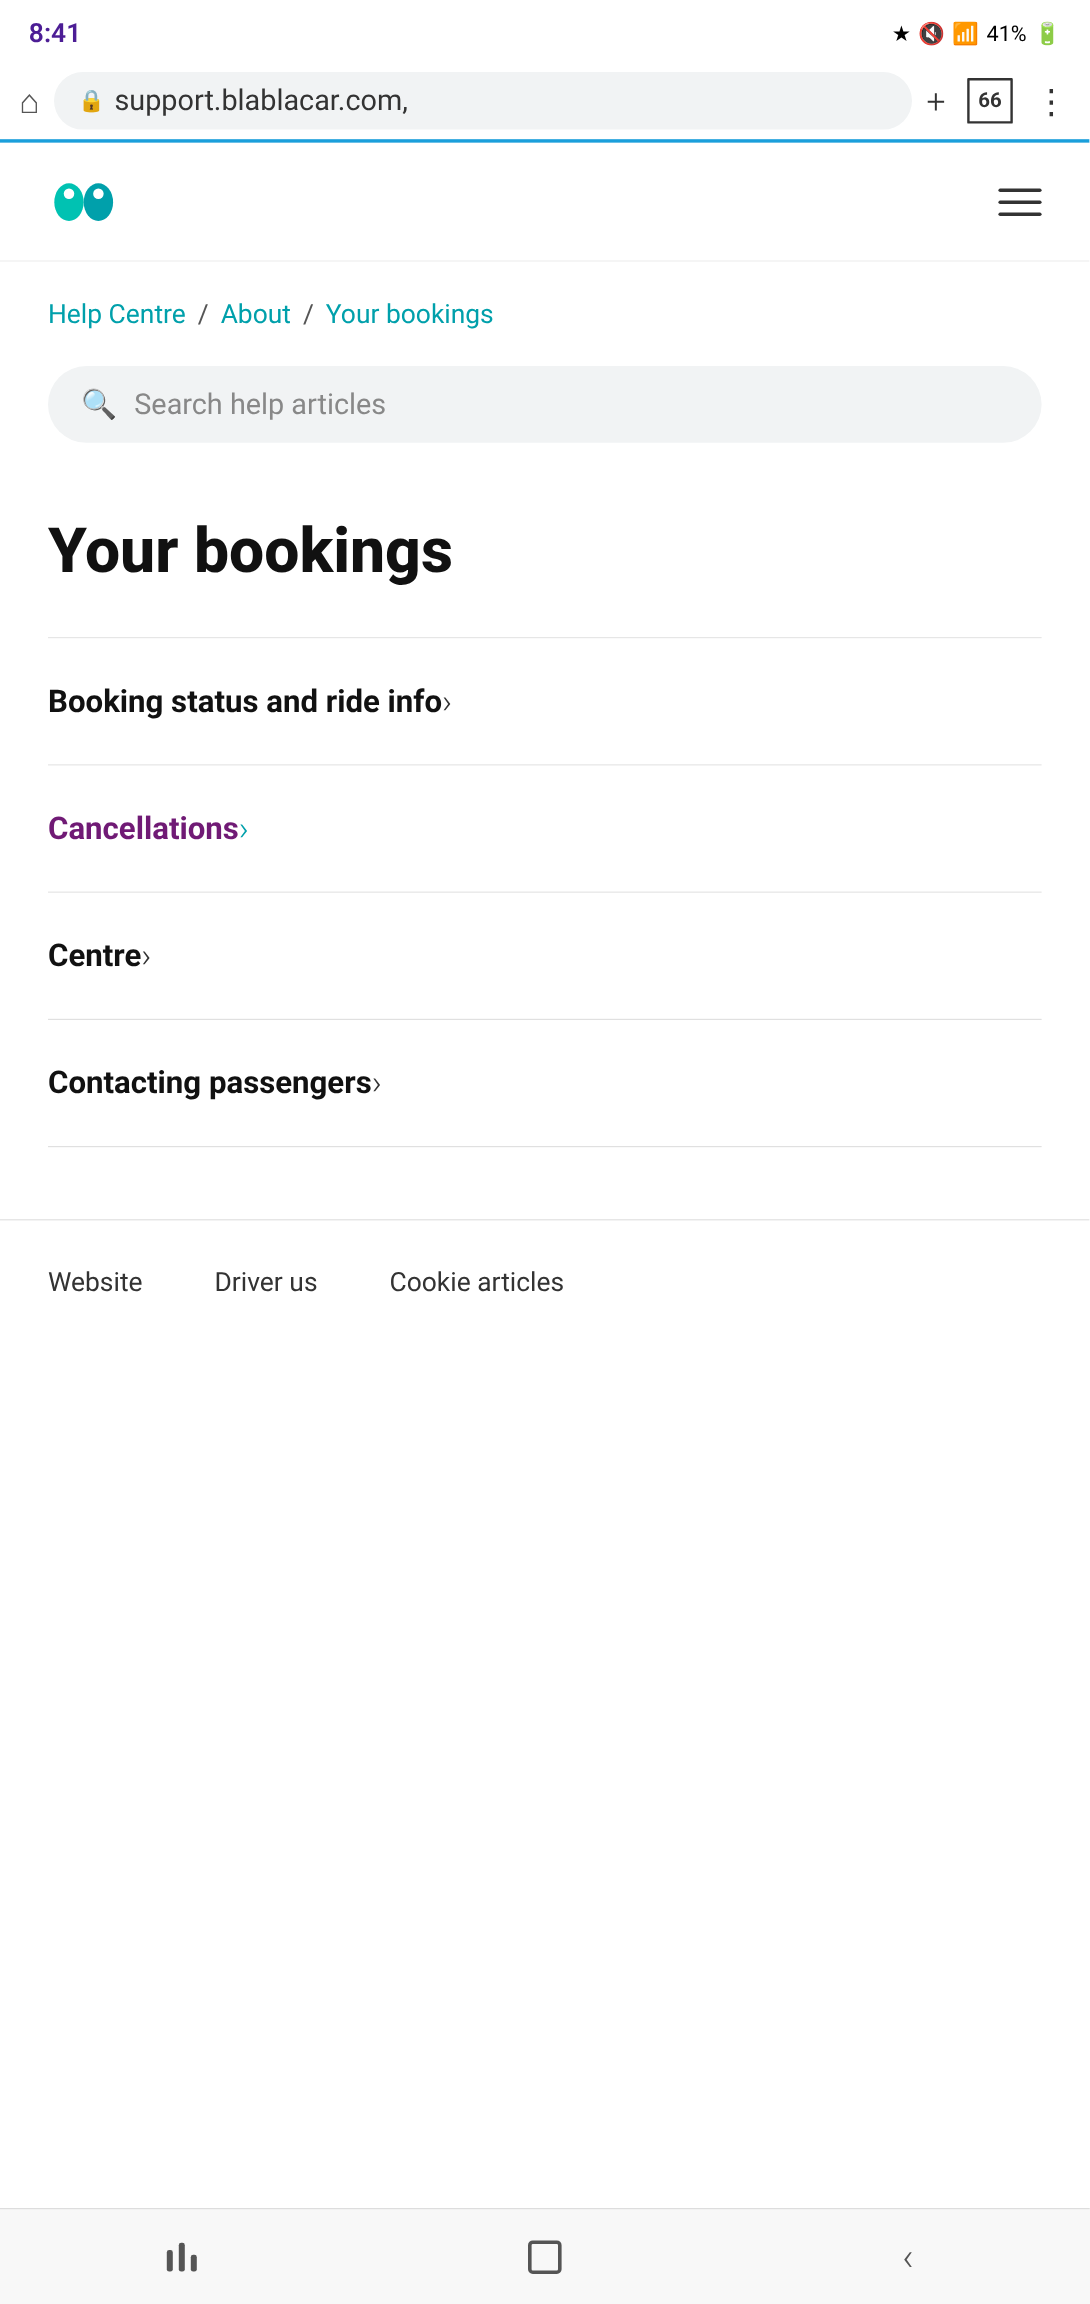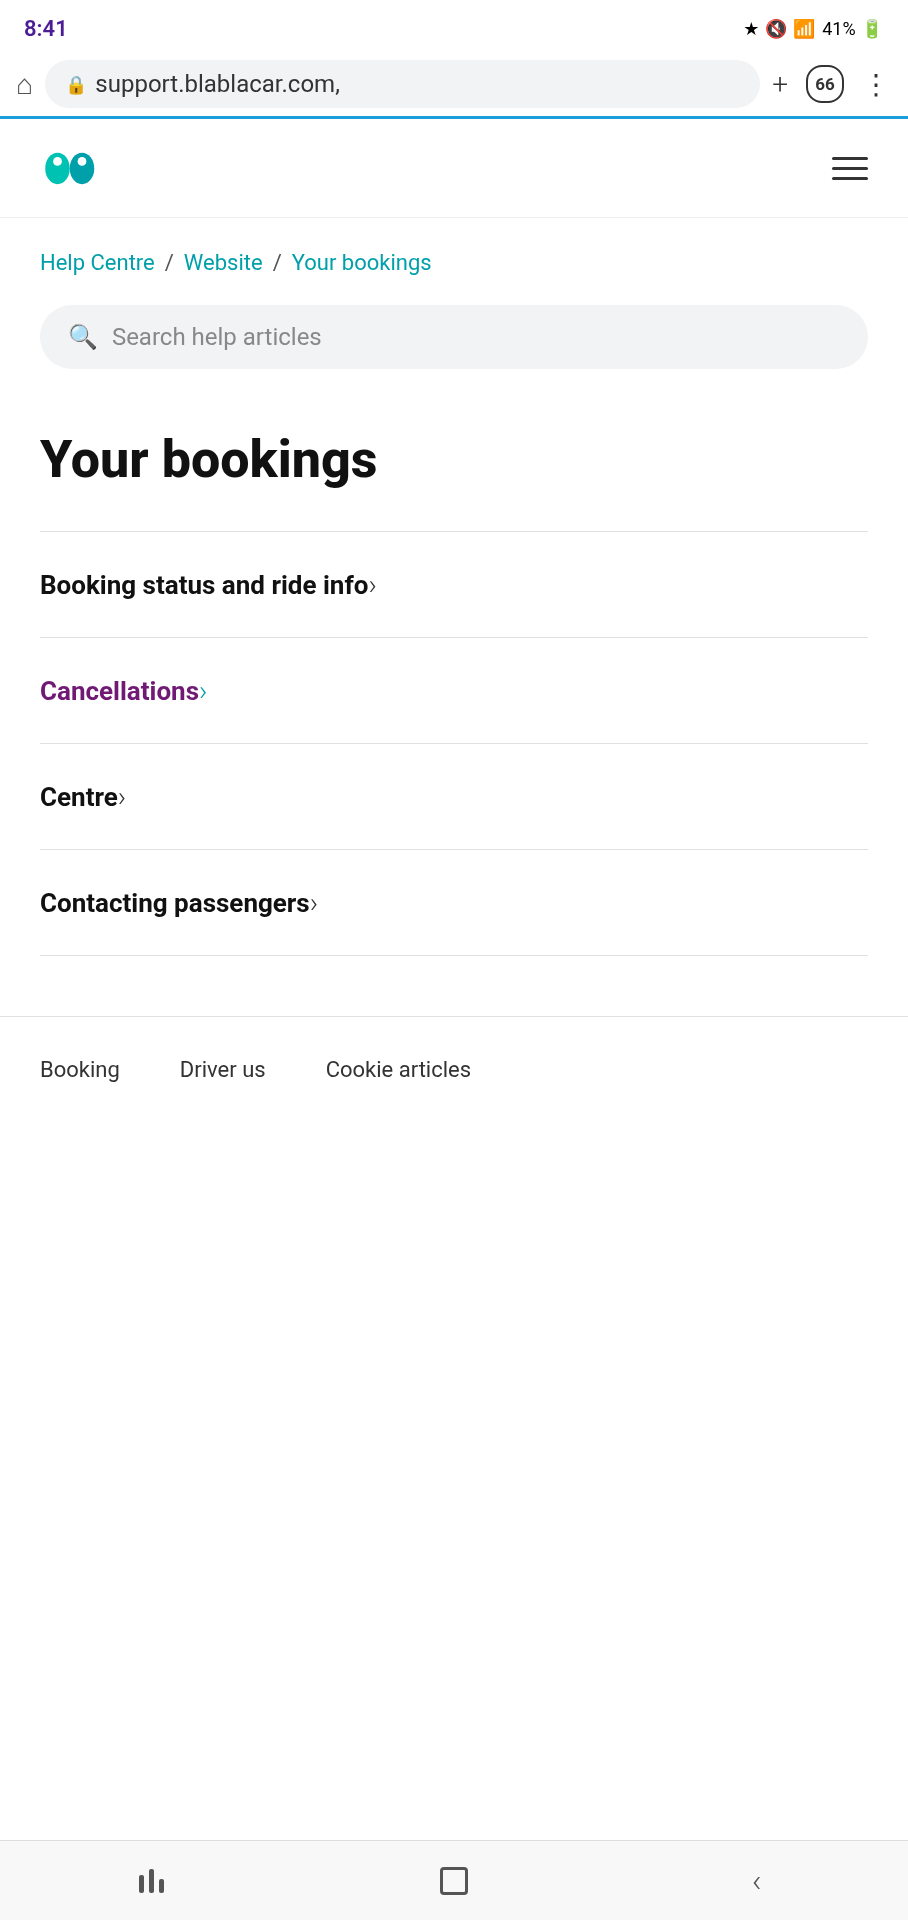--- a/index.html
+++ b/index.html
@@ -77,21 +77,21 @@
     }
     .browser-add-icon {
       font-size: 28px;
       color: #333;
       font-weight: 300;
     }
     .browser-tabs-icon {
       width: 38px;
       height: 38px;
       border: 2.5px solid #333;
-      border-radius: 16px;
+      border-radius: 1px;
       display: flex;
       align-items: center;
       justify-content: center;
       font-size: 17px;
       font-weight: 700;
       color: #333;
     }
     .browser-menu-icon {
       font-size: 28px;
       color: #333;
@@ -341,21 +341,21 @@
     <div class="hamburger-icon">
       <div class="hamburger-line"></div>
       <div class="hamburger-line"></div>
       <div class="hamburger-line"></div>
     </div>
   </div>
 
   <div class="breadcrumb">
     <a class="breadcrumb-link">Help Centre</a>
     <span class="breadcrumb-separator">/</span>
-    <a class="breadcrumb-link">Website</a>
+    <a class="breadcrumb-link">About</a>
     <span class="breadcrumb-separator">/</span>
     <span class="breadcrumb-current">Your bookings</span>
   </div>
 
   <div class="search-container">
     <div class="search-bar">
       <span class="search-icon">🔍</span>
       <span class="search-placeholder">Search help articles</span>
     </div>
   </div>
@@ -388,21 +388,21 @@
       <span class="menu-chevron">›</span>
     </div>
     <div class="menu-divider"></div>
 
   </div>
 
   <div class="spacer"></div>
 
   <div class="site-footer">
     <div class="footer-links">
-      <a class="footer-link">Booking</a>
+      <a class="footer-link">Website</a>
       <a class="footer-link">Driver us</a>
       <a class="footer-link">Cookie articles</a>
     </div>
   </div>
 
   <div class="footer-spacer"></div>
 </div>
 
 <div class="bottom-nav">
   <div class="nav-button">

